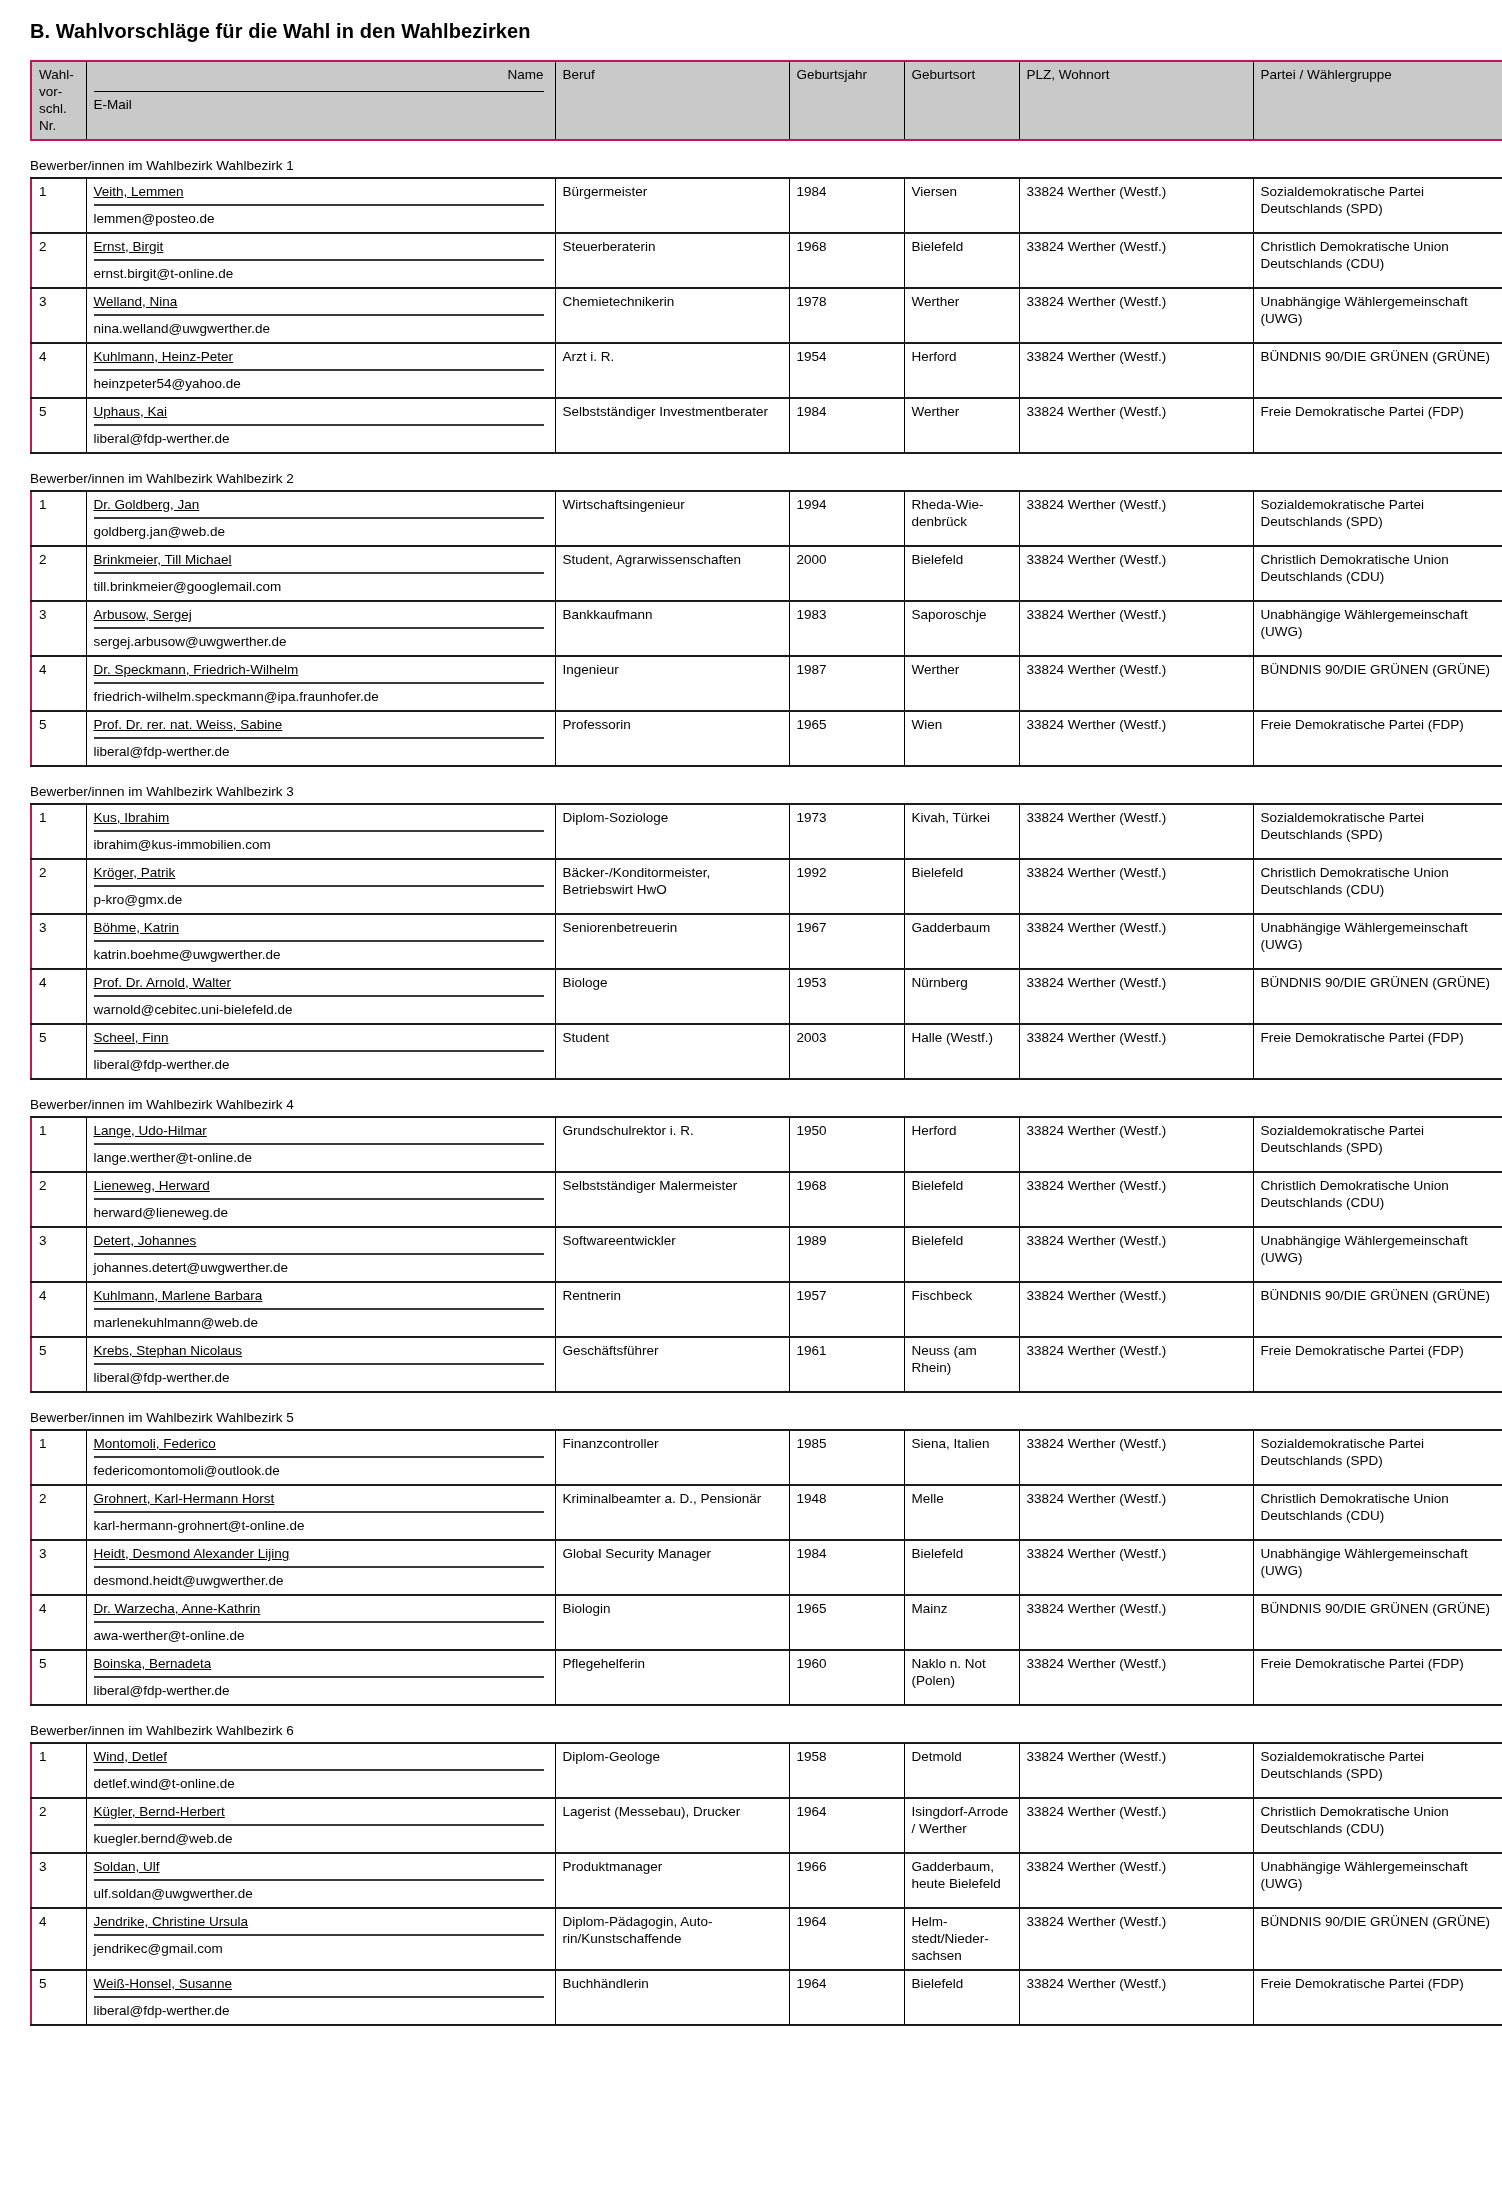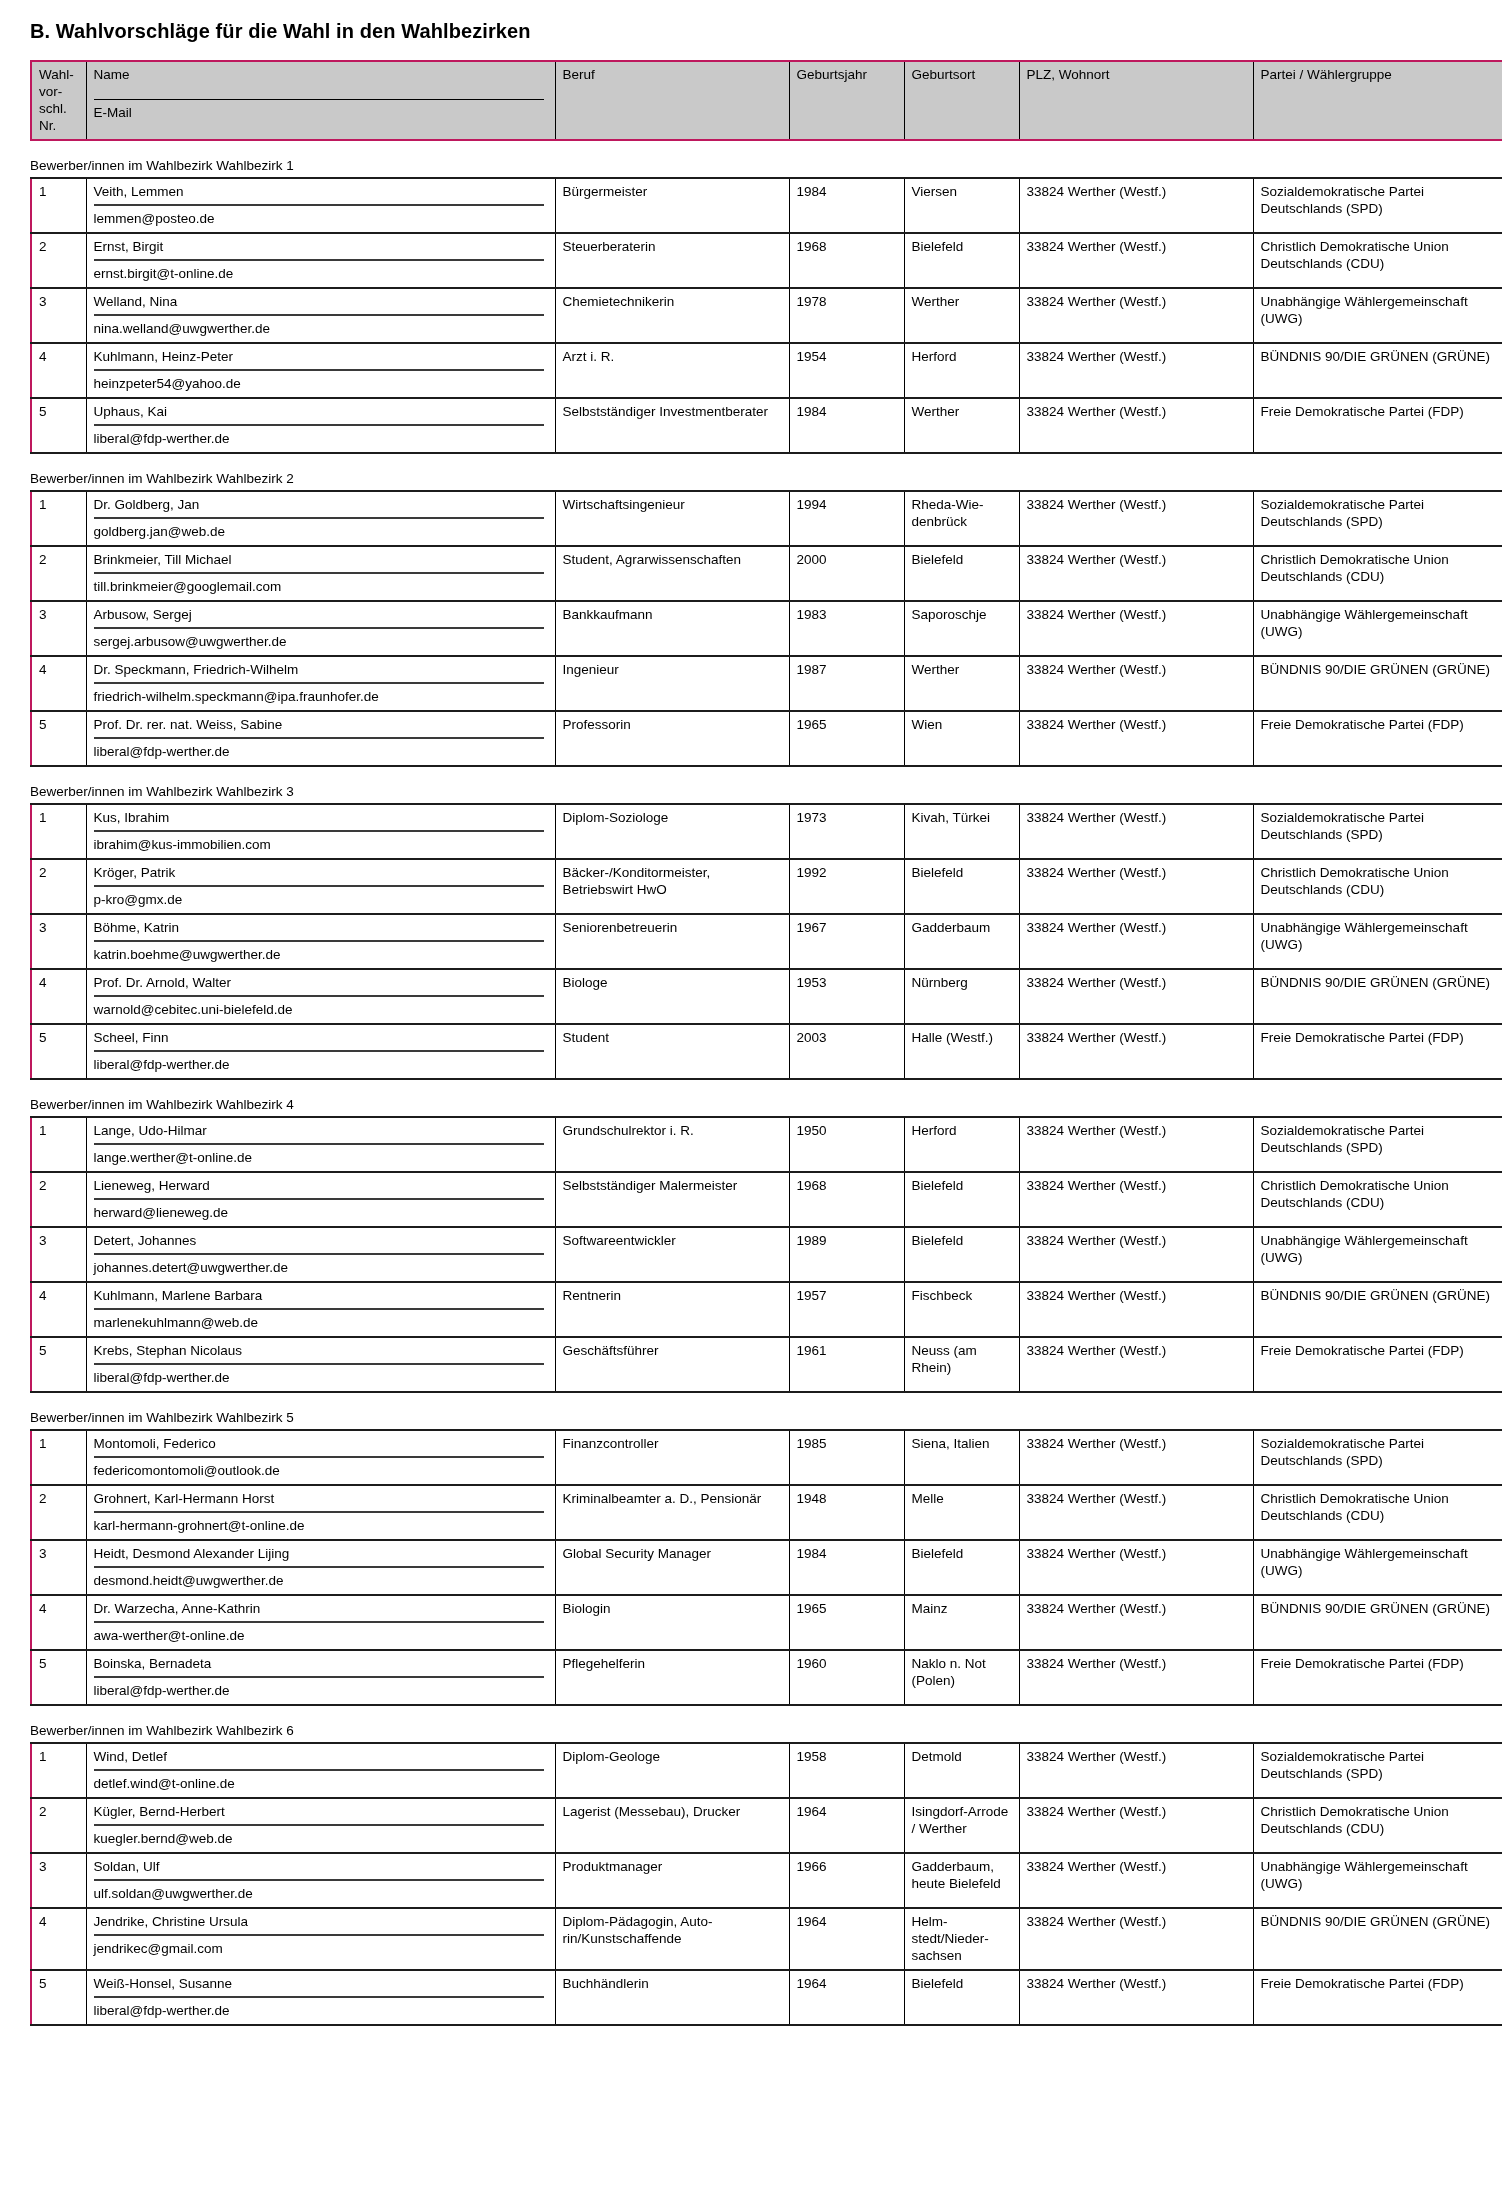--- a/index.html
+++ b/index.html
@@ -32,36 +32,38 @@
     overflow: hidden;
   }
   
   .header-table th {
     background: #c9c9c9;
     border: 1px solid #000;
     height: 70px;
   }
   .header-name-line {
     border-bottom: 1.5px solid #000;
-    padding-bottom: 16px;
+    padding-bottom: 8px;
     margin-right: 4px;
+    text-align: right;
   }
   .header-email-line { padding-top: 4px; }
   
   .body-table td {
     border-left: 1px solid #000;
     border-right: 1px solid #000;
     border-top: 2.5px solid #1c1c1c;
     border-bottom: 2.5px solid #1c1c1c;
     height: 49px;
   }
   .name-line {
     border-bottom: 2px solid #3a3a3a;
     padding: 0 0 4px 0;
     margin-right: 4px;
+    text-decoration: underline;
   }
   .email-line { padding-top: 4px; }
   
   .c-nr     { width: 55px;  }
   .c-name   { width: 469px; }
   .c-beruf  { width: 234px; margin-top: 39px; }
   .c-jahr   { width: 115px; }
   .c-ort    { width: 115px; }
   .c-plz    { width: 234px; }
   .c-partei { width: 253px; }

